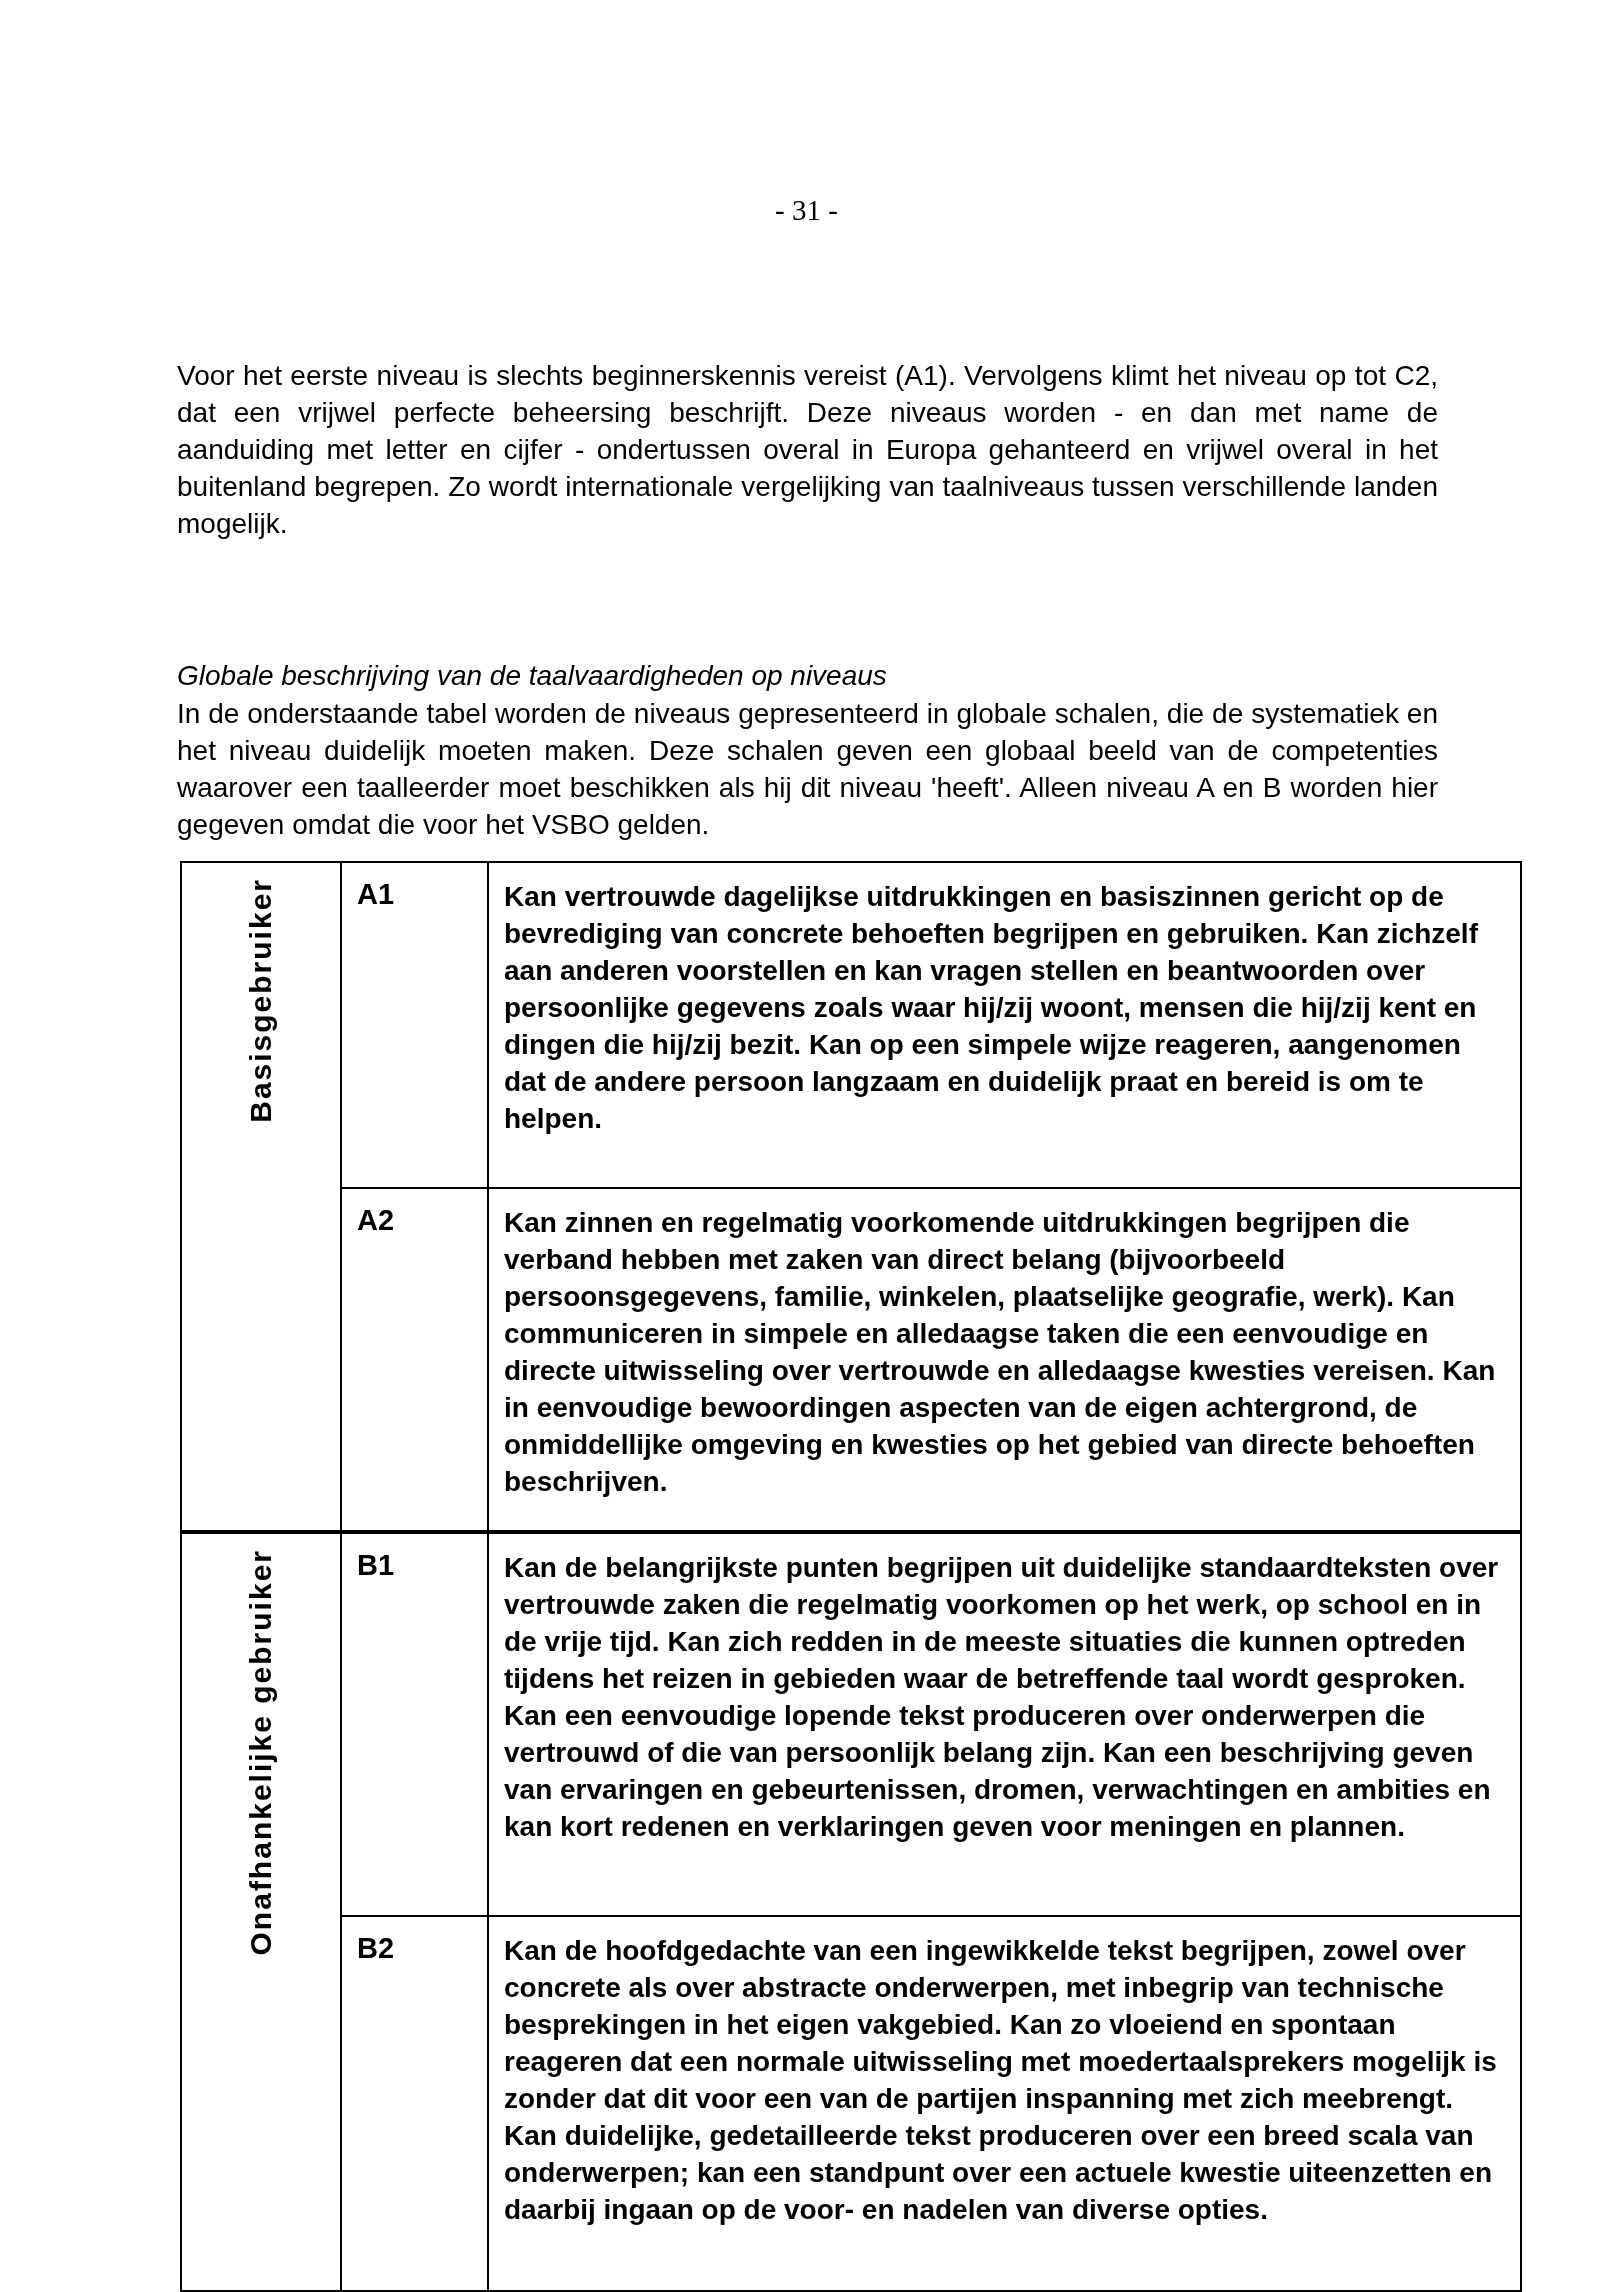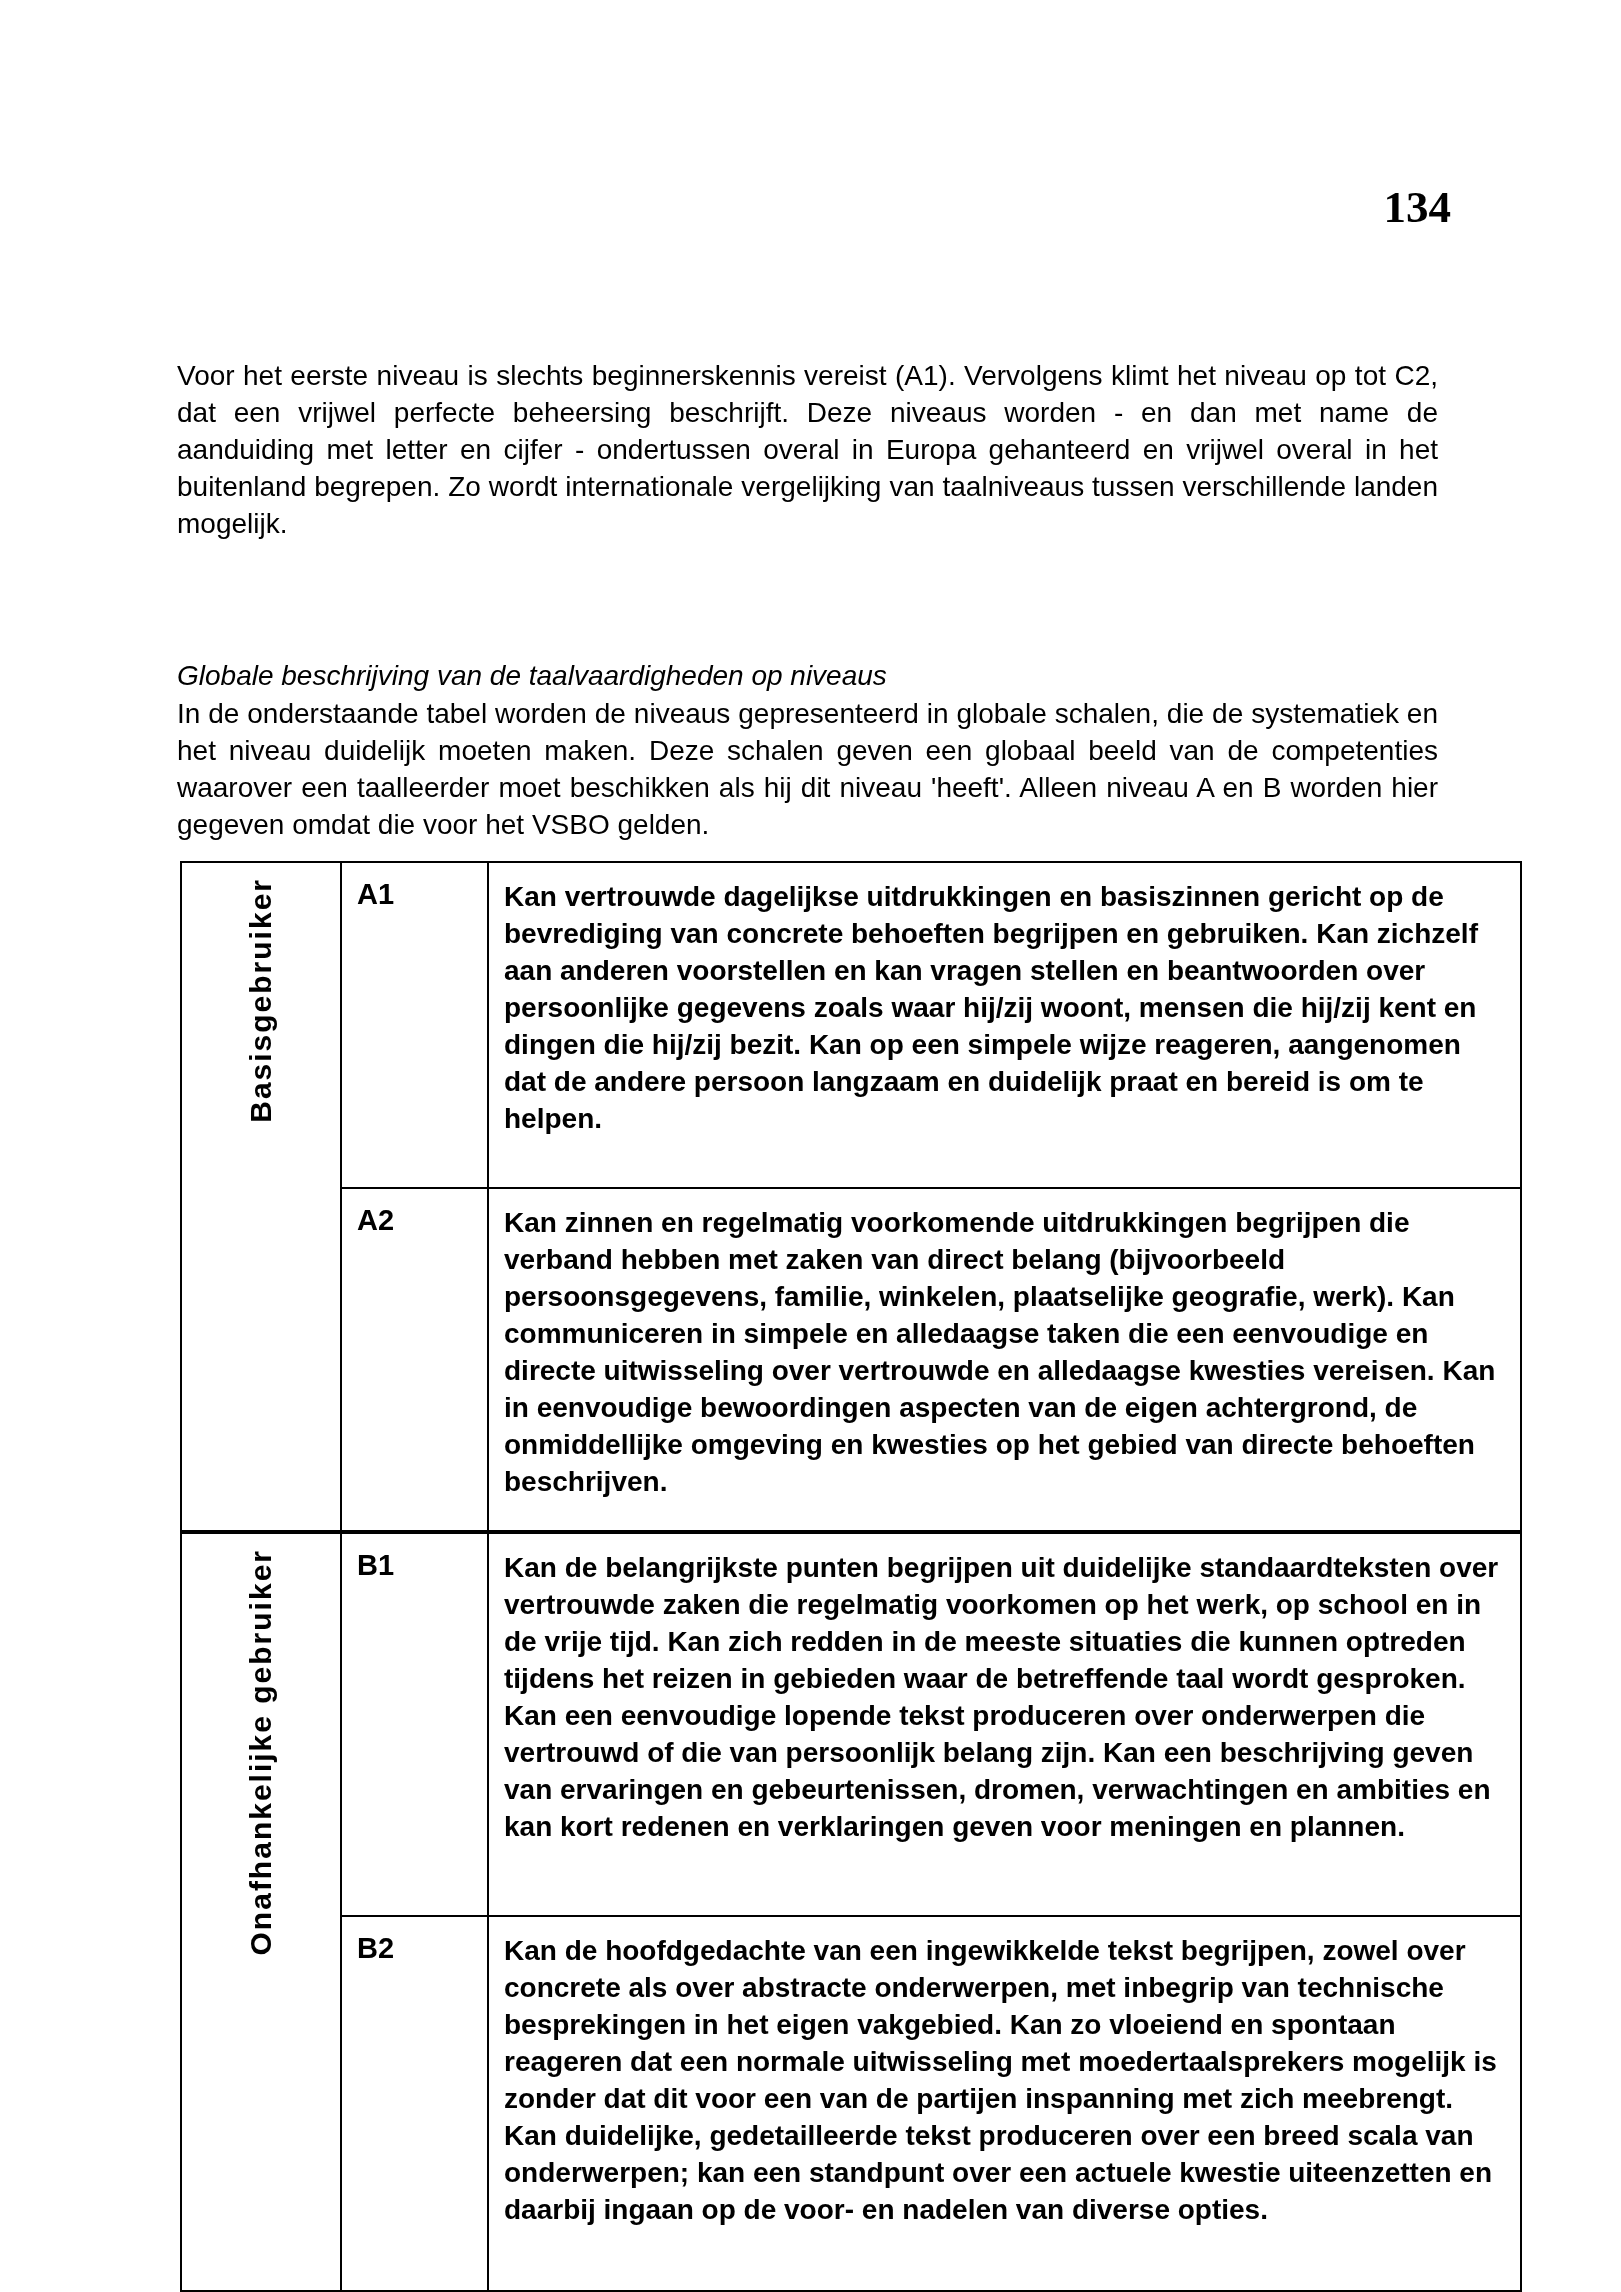--- a/index.html
+++ b/index.html
@@ -107,22 +107,22 @@
     letter-spacing: 2px;
     white-space: nowrap;
     margin: 0 auto;
   }
 </style>
 </head>
 <body>
 
 <div class="page">
 
+  <div class="page-num-center">- 31 -</div>
 
-  <div class="page-num-right">134</div>
 
   <p class="bodytext para-justified" id="paragraph1">Voor het eerste niveau is slechts beginnerskennis vereist (A1). Vervolgens klimt het niveau op tot C2, dat een vrijwel perfecte beheersing beschrijft. Deze niveaus worden - en dan met name de aanduiding met letter en cijfer - ondertussen overal in Europa gehanteerd en vrijwel overal in het buitenland begrepen. Zo wordt internationale vergelijking van taalniveaus tussen verschillende landen mogelijk.</p>
 
 
   <p class="bodytext para-justified" id="paragraph2">In de onderstaande tabel worden de niveaus gepresenteerd in globale schalen, die de systematiek en het niveau duidelijk moeten maken. Deze schalen geven een globaal beeld van de competenties waarover een taalleerder moet beschikken als hij dit niveau 'heeft'. Alleen niveau A en B worden hier gegeven omdat die voor het VSBO gelden.</p>
 
   <p class="bodytext" id="section-heading">Globale beschrijving van de taalvaardigheden op niveaus</p>
 
   <div class="levels-table-wrap">
     <table class="levels">

